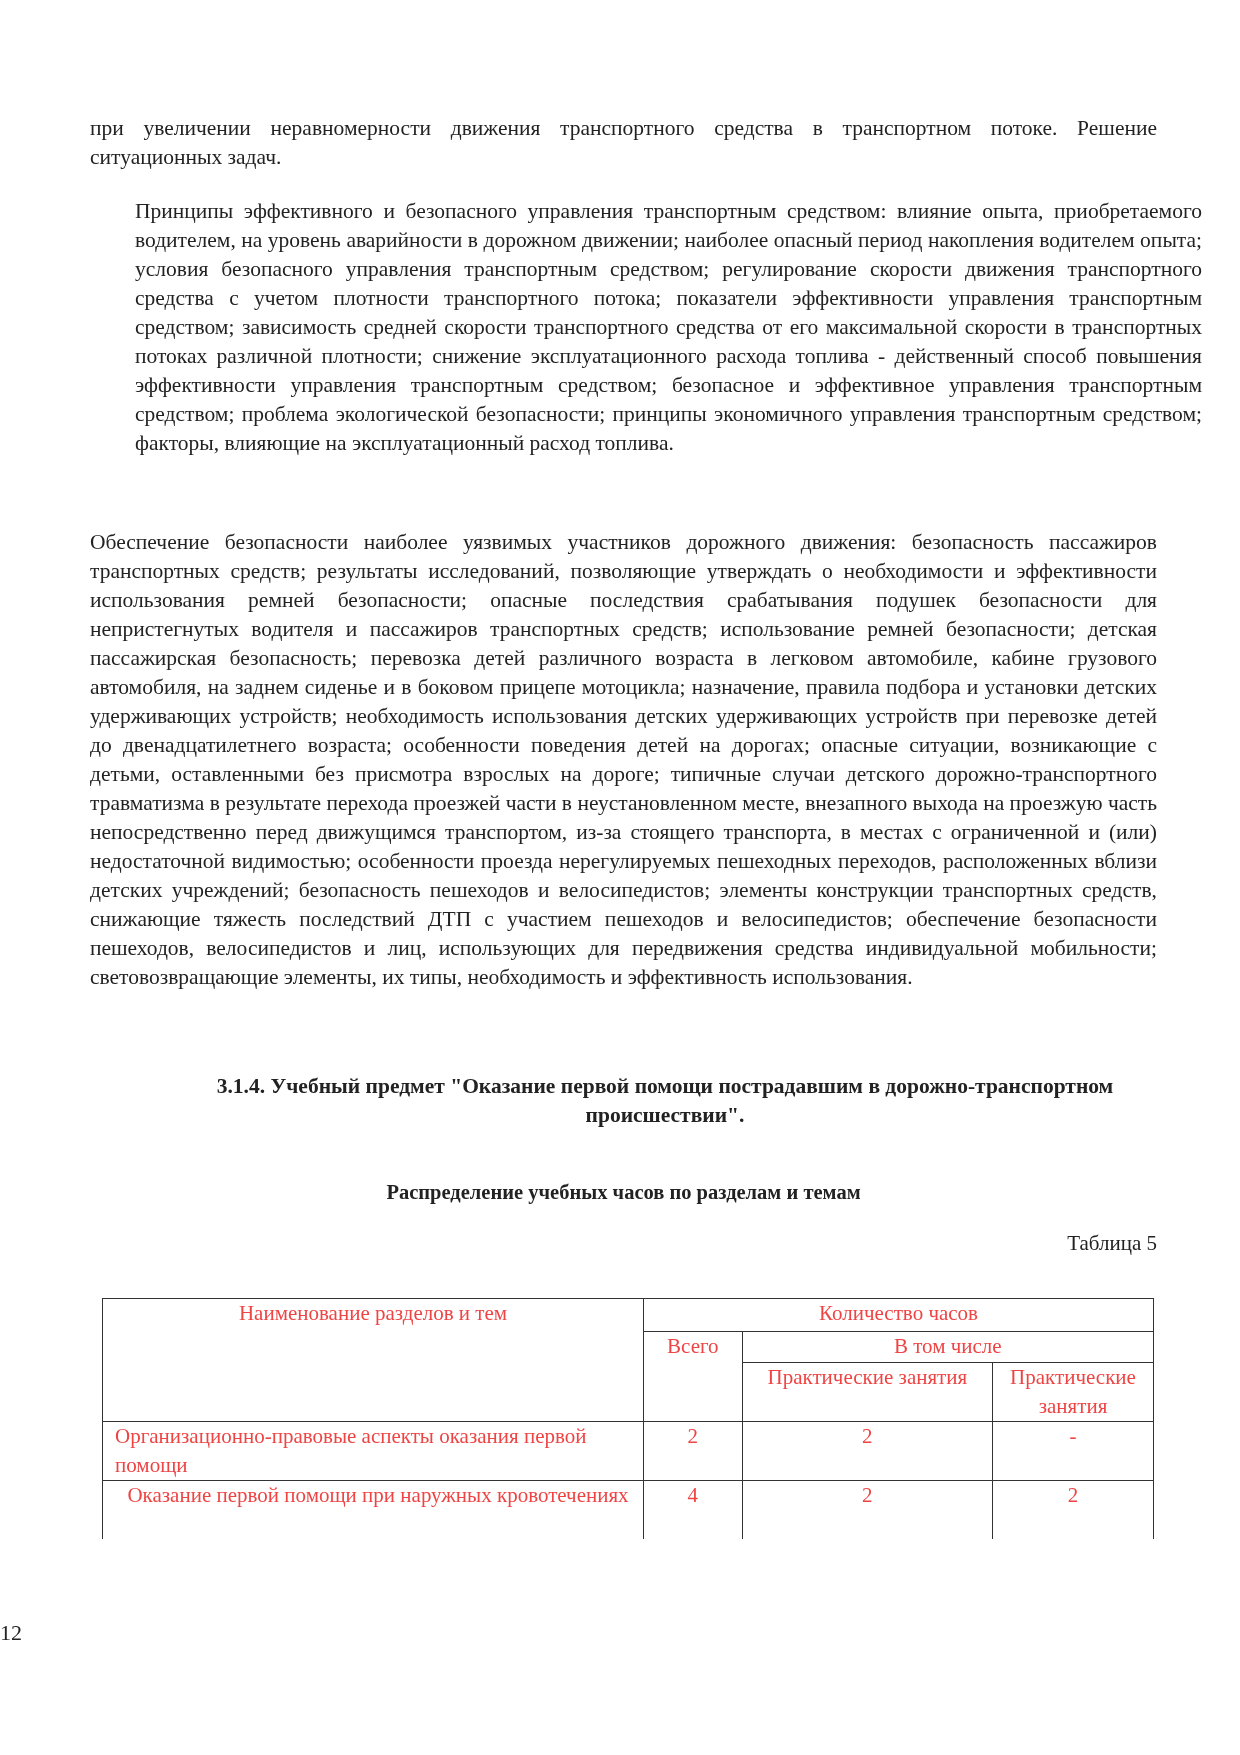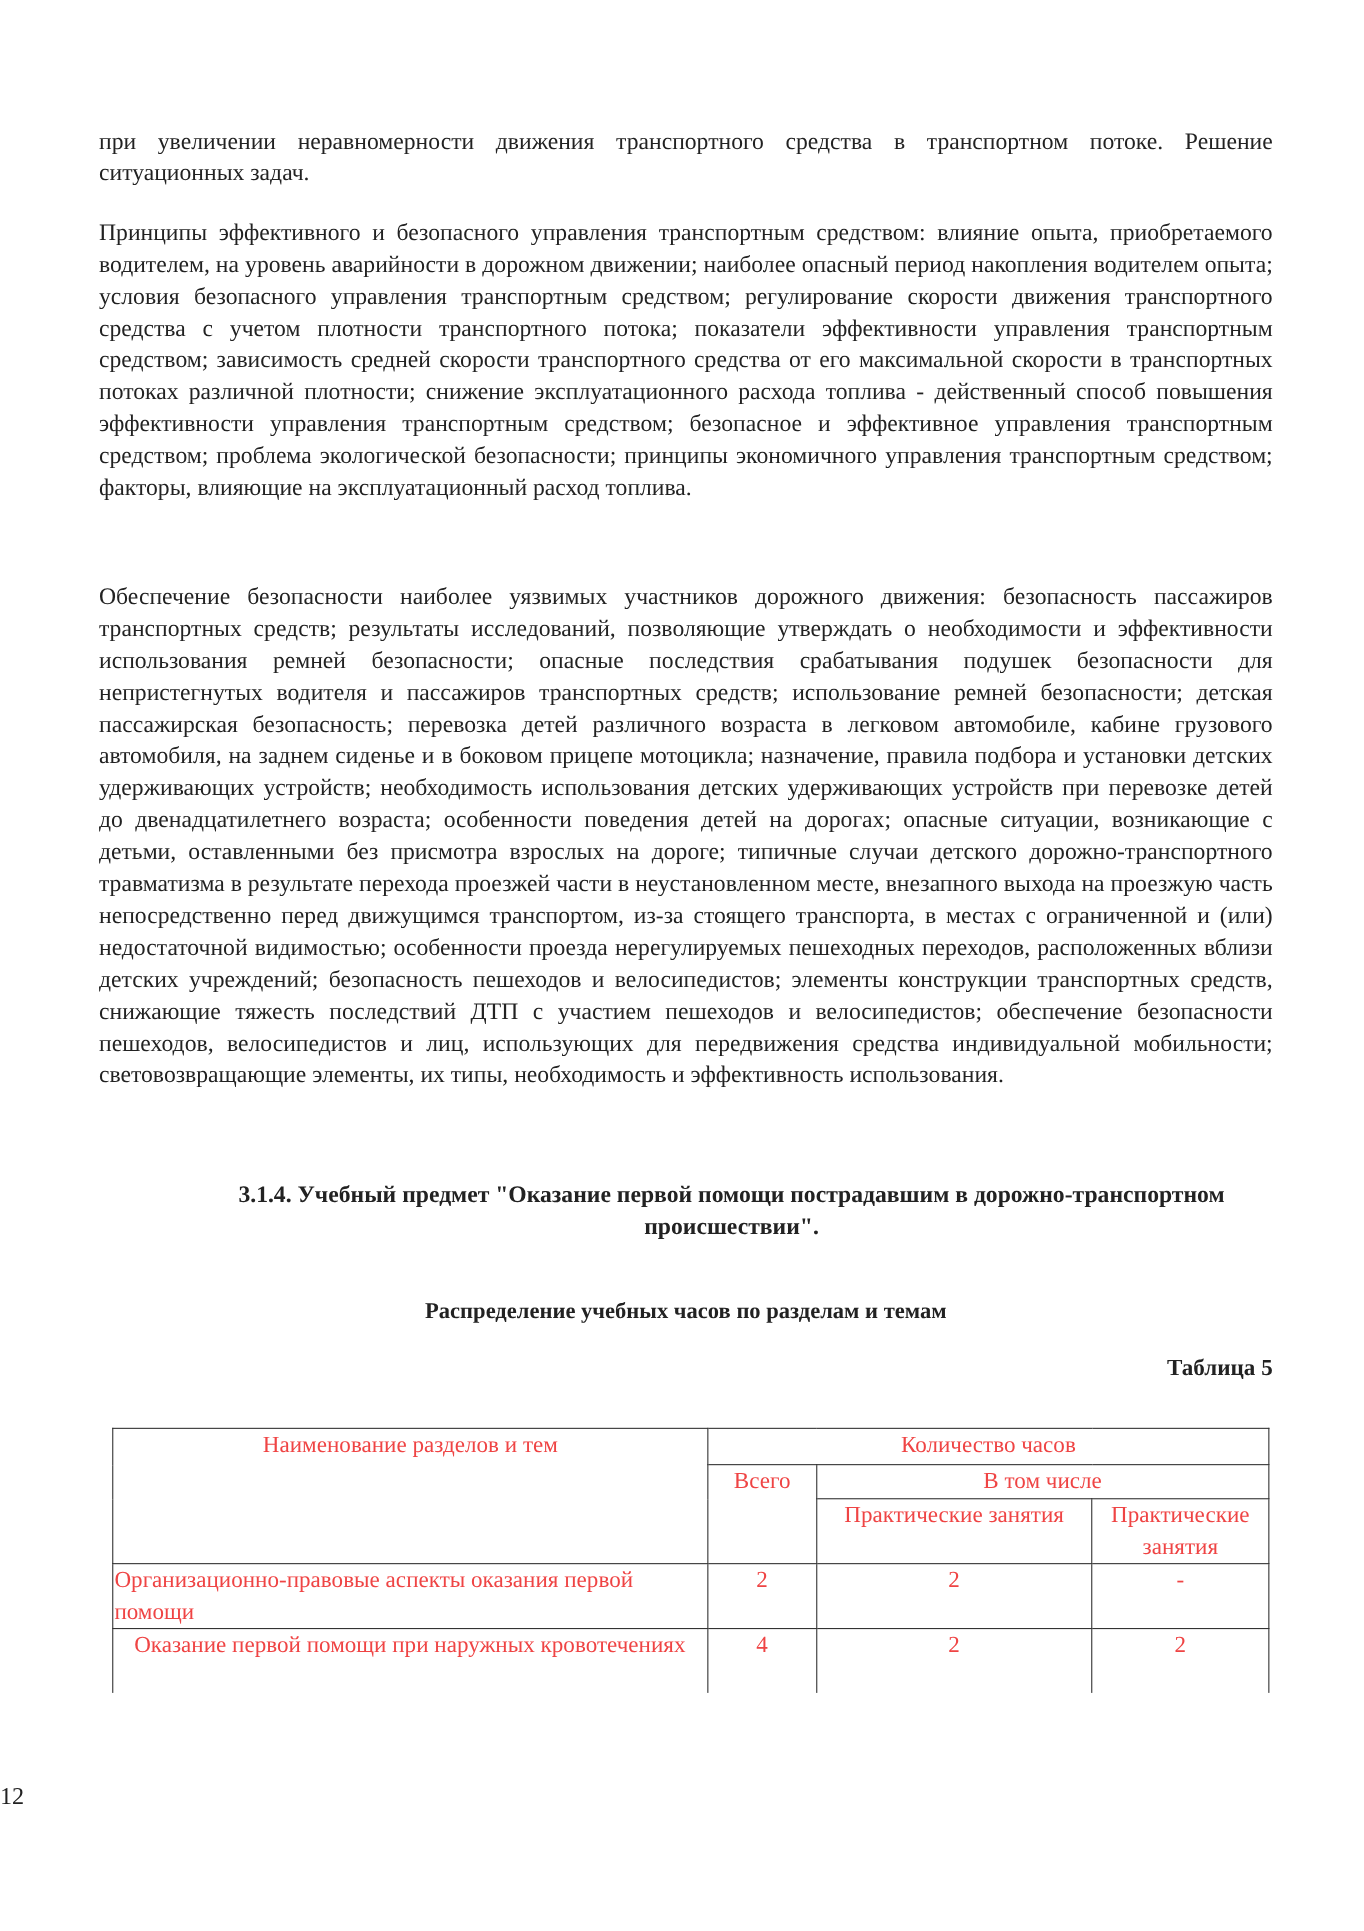--- a/index.html
+++ b/index.html
@@ -26,21 +26,21 @@
       position: absolute;
       left: 90px;
       width: 1067px;
       font-size: 21.5px;
       line-height: 29px;
       text-align: justify;
       margin: 0;
       hyphens: none;
     }
     #p1 { top: 114px; }
-    #p2 { top: 197px; }
+    #p2 { top: 197px; margin-left: 45px; }
     #p3 { top: 528px; }
 
     .heading {
       position: absolute;
       left: 200px;
       width: 930px;
       text-align: center;
       font-weight: bold;
       font-size: 21.5px;
       line-height: 29px;
@@ -50,21 +50,21 @@
     #dist-title {
       top: 1178px;
       left: 90px;
       width: 1067px;
       font-size: 20.5px;
     }
     #table-caption {
       position: absolute;
       top: 1229px;
       right: 83px;
-      font-weight: bold;
+      font-weight: normal;
       font-size: 21px;
       line-height: 29px;
       margin: 0;
     }
 
     table.hours {
       position: absolute;
       left: 102px;
       top: 1298px;
       width: 1052px;
@@ -74,21 +74,21 @@
       color: #ef4444;
     }
     table.hours td, table.hours th {
       border: 1.5px solid #333333;
       padding: 0 2px;
       vertical-align: top;
       font-weight: normal;
     }
     table.hours th { text-align: center; }
     table.hours td.num { text-align: center; }
-    table.hours td.name { text-align: left; padding-left: 1px; }
+    table.hours td.name { text-align: left; padding-left: 12px; }
     table.hours tr.last td { border-bottom: none; text-align: center; }
     .c1 { width: 538px; }
     .c2 { width: 98px; }
     .c3 { width: 249px; }
     .c4 { width: 160px; }
 
     #page-number {
       position: absolute;
       top: 1618px;
       left: 0;

